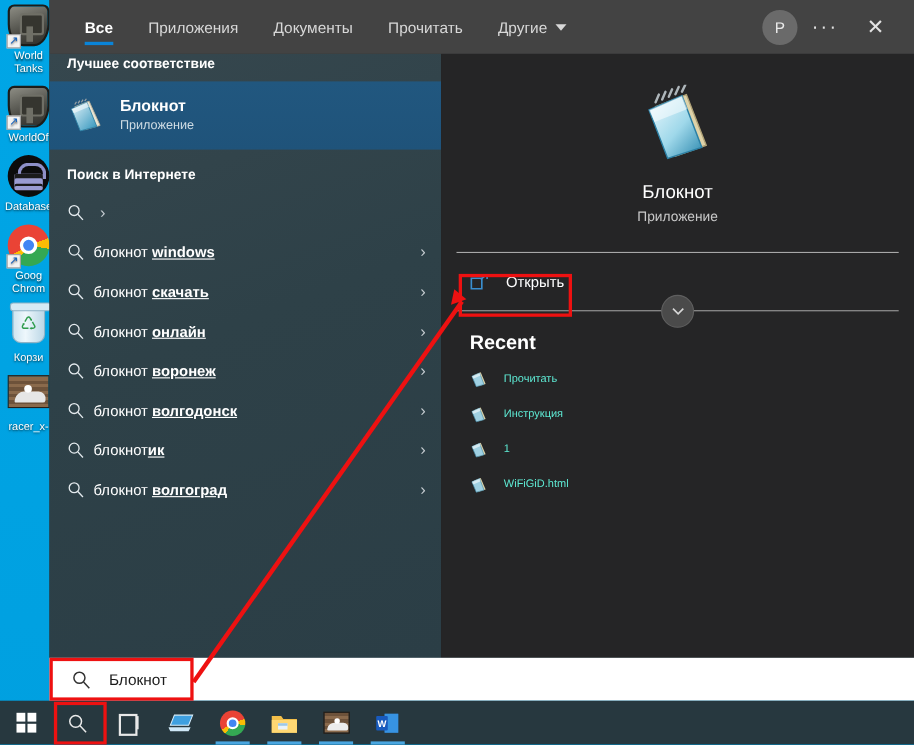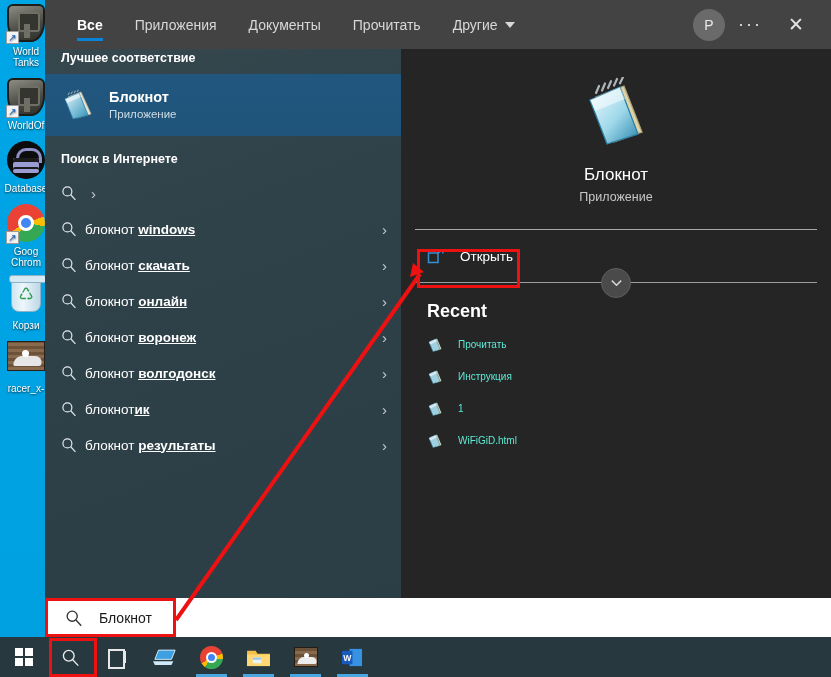--- a/index.html
+++ b/index.html
@@ -482,21 +482,21 @@
               <div class="txt">блокнот<b>ик</b></div>
               <div class="chev">›</div>
             </div>
             <div class="sug">
               <div class="mag">
                 <svg viewBox="0 0 20 20" width="16" height="16">
                   <circle cx="8" cy="8" r="5.6" fill="none" stroke="#e4eaee" stroke-width="1.5"></circle>
                   <path d="M12.2 12.2 L18 18.6" stroke="#e4eaee" stroke-width="1.5"></path>
                 </svg>
               </div>
-              <div class="txt">блокнот <b>результаты</b></div>
+              <div class="txt">блокнот <b>волгоград</b></div>
               <div class="chev">›</div>
             </div>
           </div>
       </div>
 
       <div class="right-col">
 
         <div class="prev-top">
           <div class="prev-icon">
             <svg viewBox="0 0 72 72" width="72" height="72">

